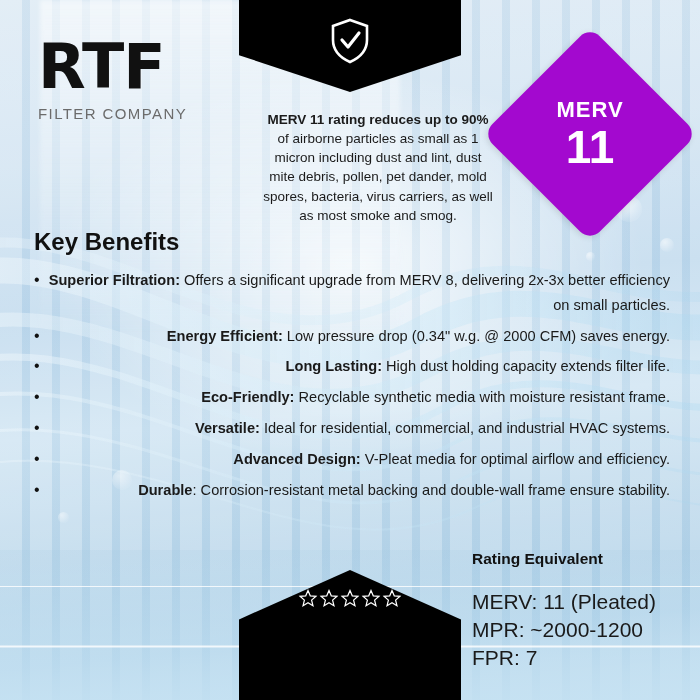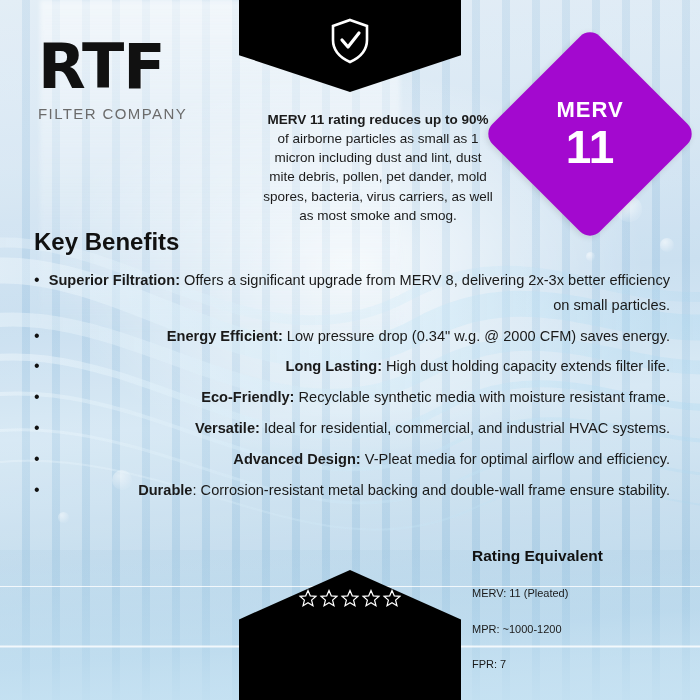--- a/index.html
+++ b/index.html
@@ -138,21 +138,21 @@
 
   
   .rating {
     position: absolute; right: 18px; bottom: 28px; width: 210px;
     text-align: left; z-index: 6;
   }
   .rating h3 {
     font-size: 15.5px; font-weight: 700; color: #111; margin-bottom: 20px;
   }
   .rating div {
-    font-size: 11px; line-height: 1.33; color: #1a1a1a; margin-top: 21px;
+    font-size: 21px; line-height: 1.33; color: #1a1a1a;
   }
 </style>
 </head>
 <body>
 
 <div id="page">
 
   <div class="bg-blinds"></div>
   <div class="bg-window"></div>
   <div class="bg-floor"></div>
@@ -263,17 +263,17 @@
         <path d="M10 1.6 L12.4 7.2 L18.4 7.7 L13.8 11.7 L15.2 17.6 L10 14.4 L4.8 17.6 L6.2 11.7 L1.6 7.7 L7.6 7.2 Z" fill="none" stroke="#ffffff" stroke-width="1.3"></path>
       </svg>
     <svg width="19" height="19" viewBox="0 0 20 20">
         <path d="M10 1.6 L12.4 7.2 L18.4 7.7 L13.8 11.7 L15.2 17.6 L10 14.4 L4.8 17.6 L6.2 11.7 L1.6 7.7 L7.6 7.2 Z" fill="none" stroke="#ffffff" stroke-width="1.3"></path>
       </svg>
   </div>
 
   <div class="rating">
     <h3>Rating Equivalent</h3>
     <div>MERV: 11 (Pleated)</div>
-    <div>MPR: ~1000-1200</div>
+    <div>MPR: ~2000-1200</div>
     <div>FPR: 7</div>
   </div>
 
 </div>
 
 </body></html>

